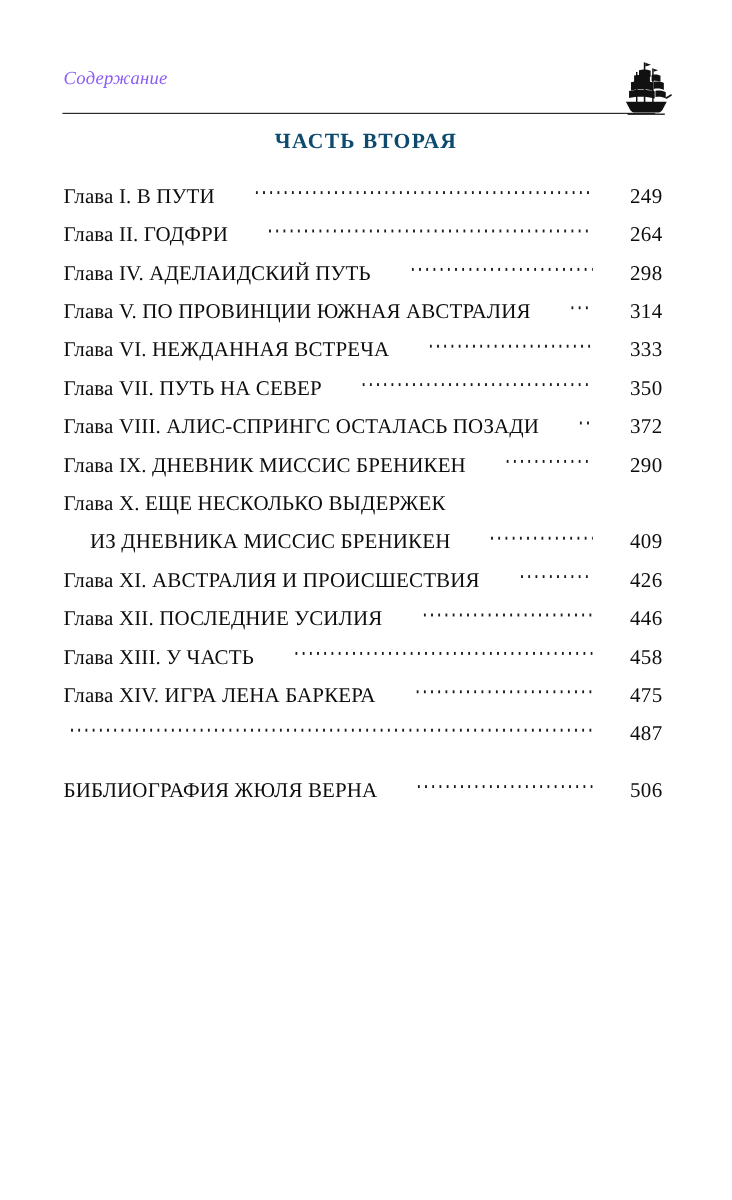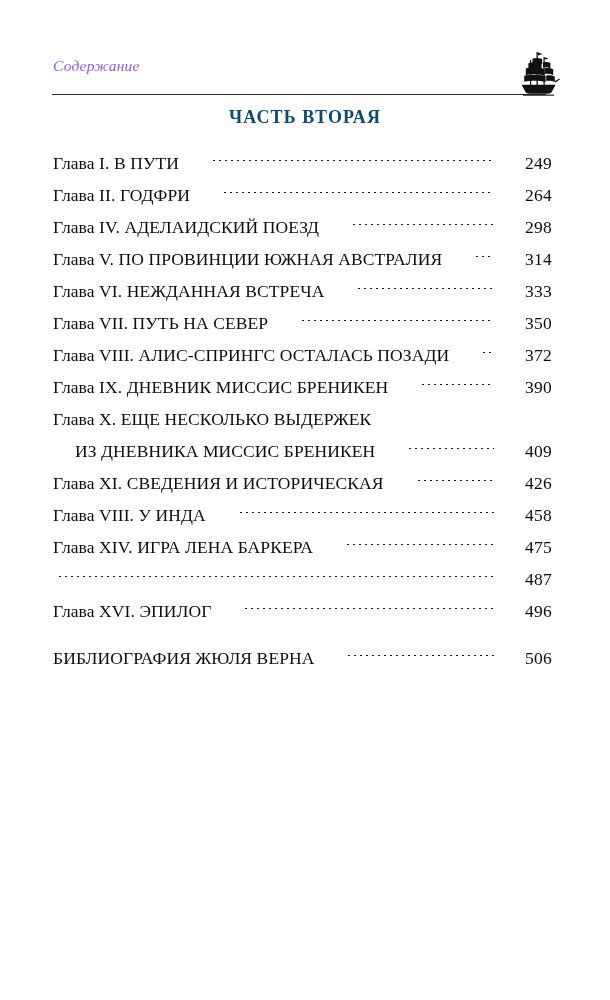--- a/index.html
+++ b/index.html
@@ -168,21 +168,21 @@
         <span class="toc-title">Глава I. В ПУТИ</span>
         <span class="leader"></span>
         <span class="toc-page">249</span>
       </div>
       <div class="toc-row">
         <span class="toc-title">Глава II. ГОДФРИ</span>
         <span class="leader"></span>
         <span class="toc-page">264</span>
       </div>
       <div class="toc-row">
-        <span class="toc-title">Глава IV. АДЕЛАИДСКИЙ ПОЕЗД</span>
+        <span class="toc-title">Глава IV. АДЕЛАИДСКИЙ ПУТЬ</span>
         <span class="leader"></span>
         <span class="toc-page">298</span>
       </div>
       <div class="toc-row">
         <span class="toc-title">Глава V. ПО ПРОВИНЦИИ ЮЖНАЯ АВСТРАЛИЯ</span>
         <span class="leader"></span>
         <span class="toc-page">314</span>
       </div>
       <div class="toc-row">
         <span class="toc-title">Глава VI. НЕЖДАННАЯ ВСТРЕЧА</span>
@@ -195,55 +195,55 @@
         <span class="toc-page">350</span>
       </div>
       <div class="toc-row">
         <span class="toc-title">Глава VIII. АЛИС-СПРИНГС ОСТАЛАСЬ ПОЗАДИ</span>
         <span class="leader"></span>
         <span class="toc-page">372</span>
       </div>
       <div class="toc-row">
         <span class="toc-title">Глава IX. ДНЕВНИК МИССИС БРЕНИКЕН</span>
         <span class="leader"></span>
-        <span class="toc-page">390</span>
+        <span class="toc-page">290</span>
       </div>
       <div class="toc-row nodots">
         <span class="toc-title">Глава X. ЕЩЕ НЕСКОЛЬКО ВЫДЕРЖЕК</span>
         <span class="leader"></span>
         <span class="toc-page"></span>
       </div>
       <div class="toc-row continuation">
         <span class="toc-title">ИЗ ДНЕВНИКА МИССИС БРЕНИКЕН</span>
         <span class="leader"></span>
         <span class="toc-page">409</span>
       </div>
       <div class="toc-row">
-        <span class="toc-title">Глава XI. СВЕДЕНИЯ И ИСТОРИЧЕСКАЯ</span>
+        <span class="toc-title">Глава XI. АВСТРАЛИЯ И ПРОИСШЕСТВИЯ</span>
         <span class="leader"></span>
         <span class="toc-page">426</span>
       </div>
       <div class="toc-row">
-        <span class="toc-title">Глава VIII. У ИНДА</span>
+        <span class="toc-title">Глава XII. ПОСЛЕДНИЕ УСИЛИЯ</span>
+        <span class="leader"></span>
+        <span class="toc-page">446</span>
+      </div>
+      <div class="toc-row">
+        <span class="toc-title">Глава XIII. У ЧАСТЬ</span>
         <span class="leader"></span>
         <span class="toc-page">458</span>
       </div>
       <div class="toc-row">
         <span class="toc-title">Глава XIV. ИГРА ЛЕНА БАРКЕРА</span>
         <span class="leader"></span>
         <span class="toc-page">475</span>
       </div>
       <div class="toc-row">
         <span class="leader"></span>
         <span class="toc-page">487</span>
-      </div>
-      <div class="toc-row">
-        <span class="toc-title">Глава XVI. ЭПИЛОГ</span>
-        <span class="leader"></span>
-        <span class="toc-page">496</span>
       </div>
       <div class="toc-row gap-before">
         <span class="toc-title">БИБЛИОГРАФИЯ ЖЮЛЯ ВЕРНА</span>
         <span class="leader"></span>
         <span class="toc-page">506</span>
       </div>
     </div>
 
 </div>
 

